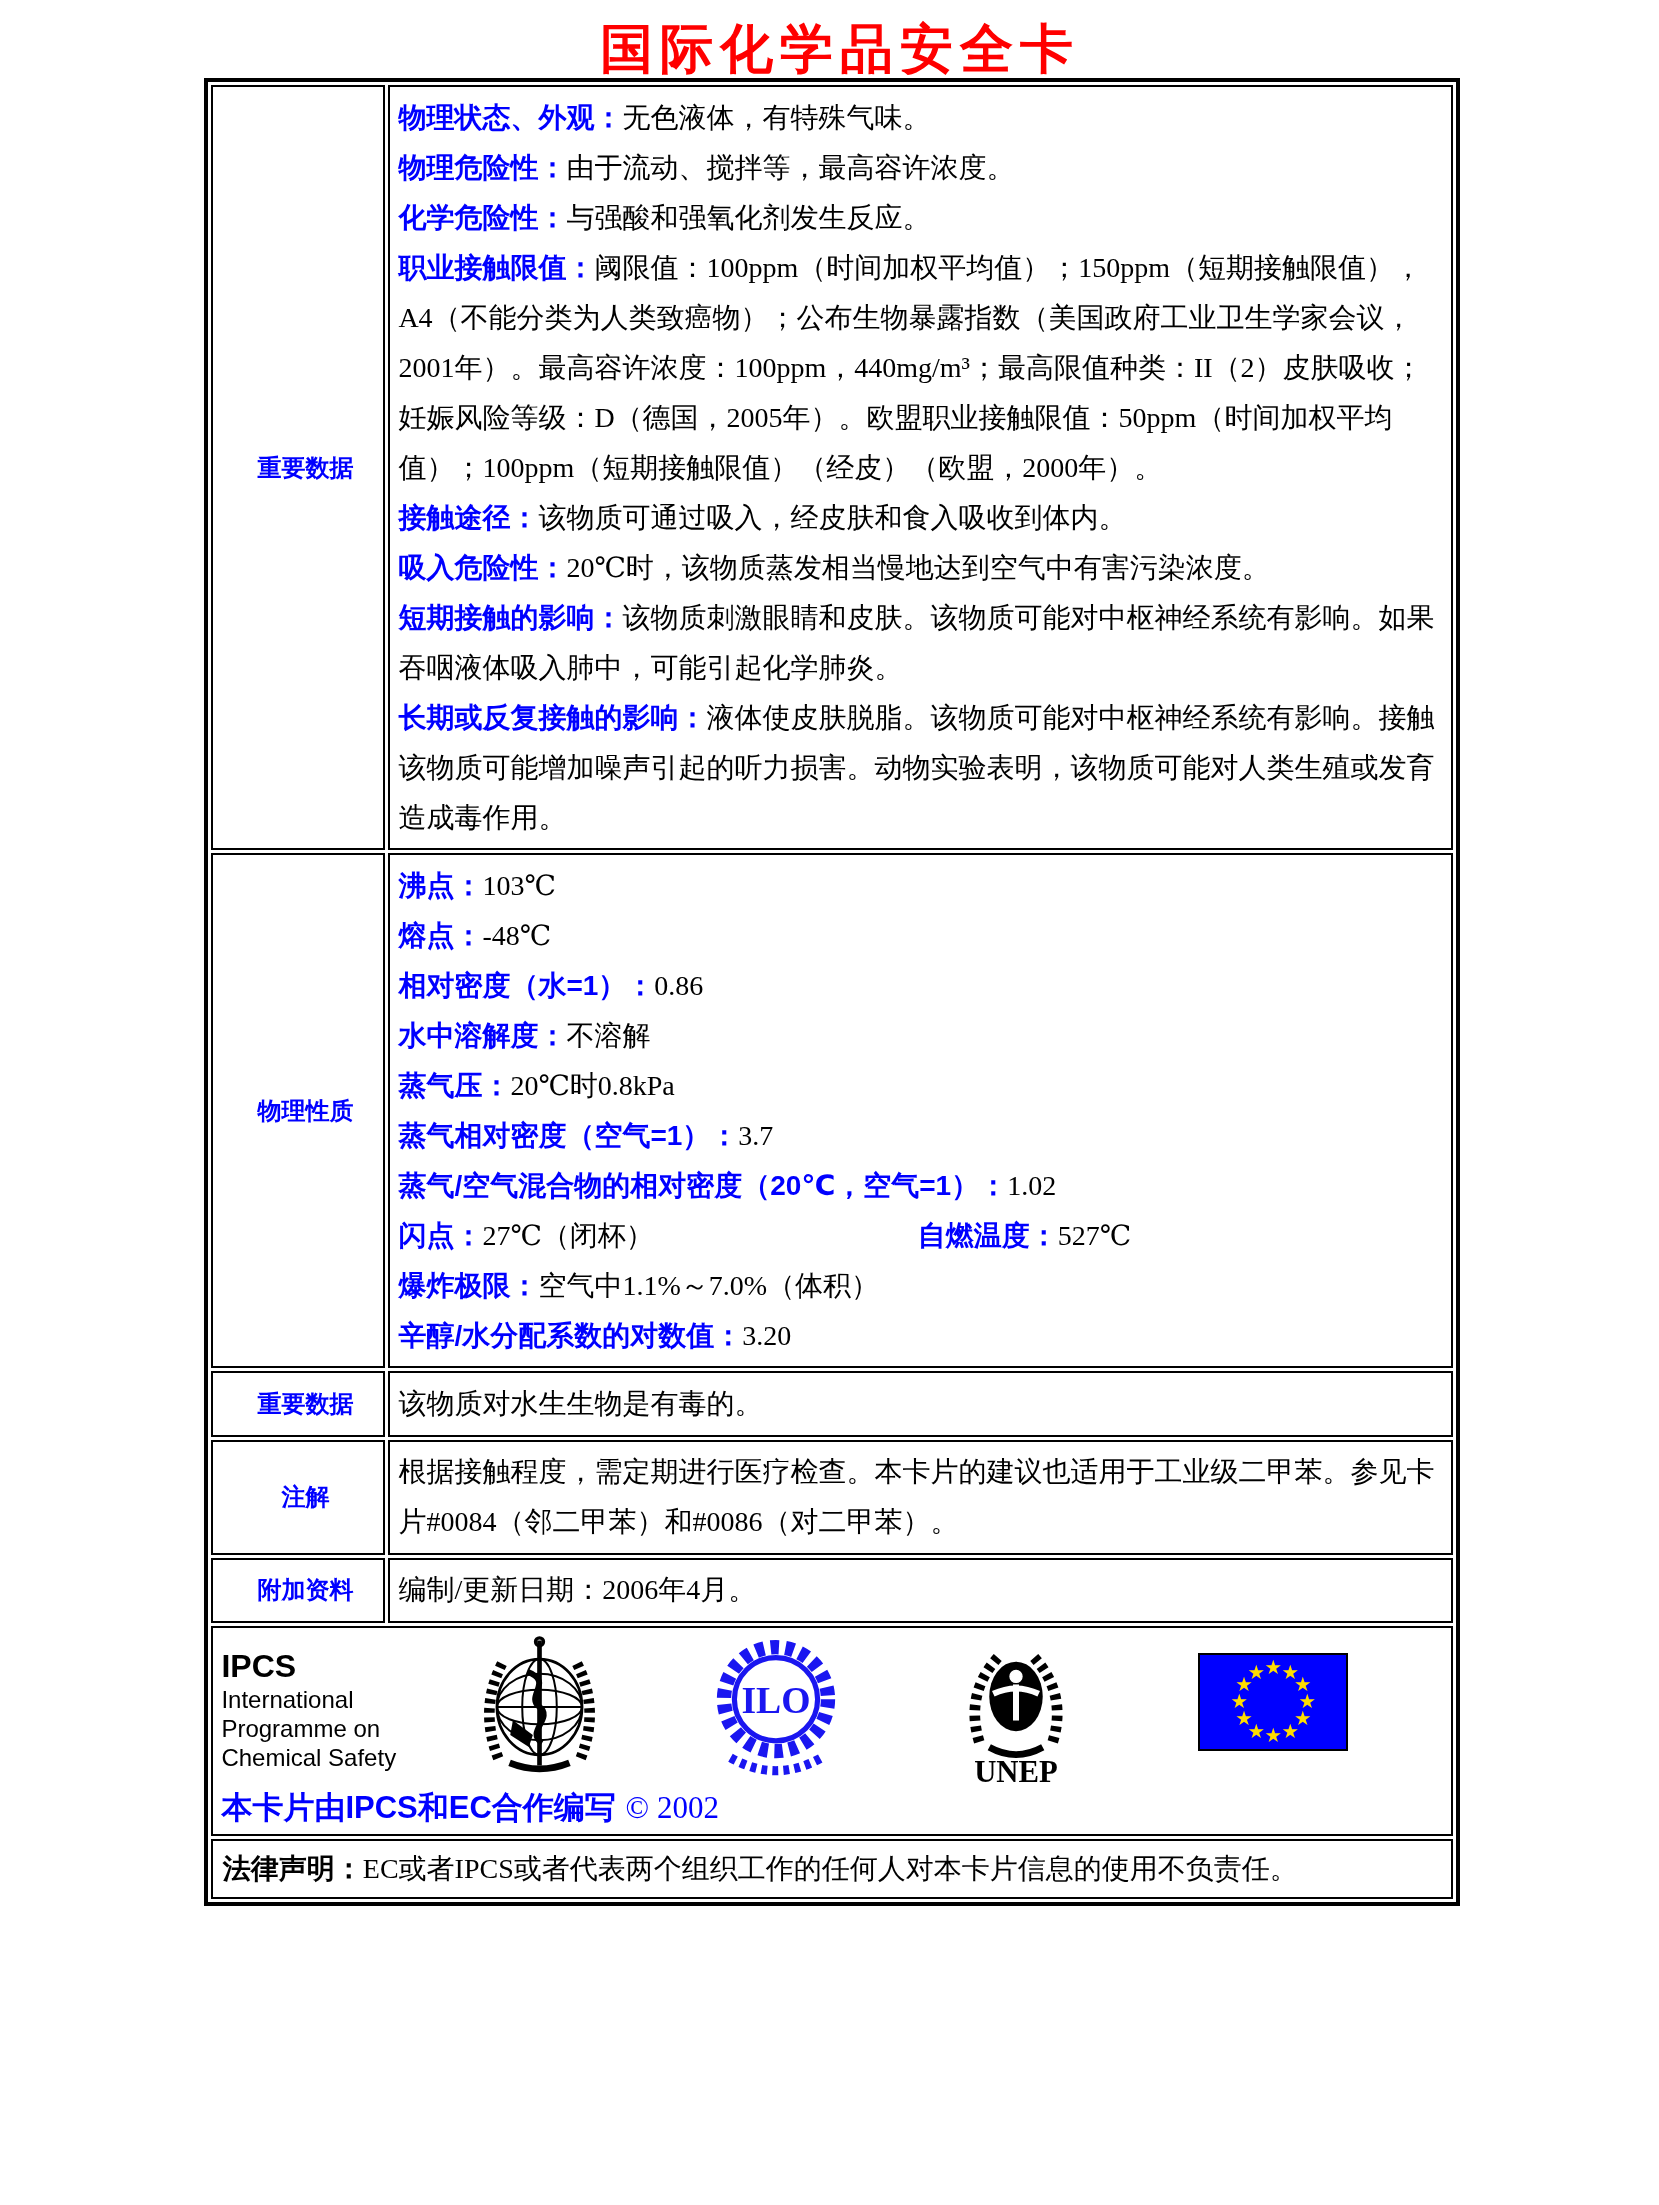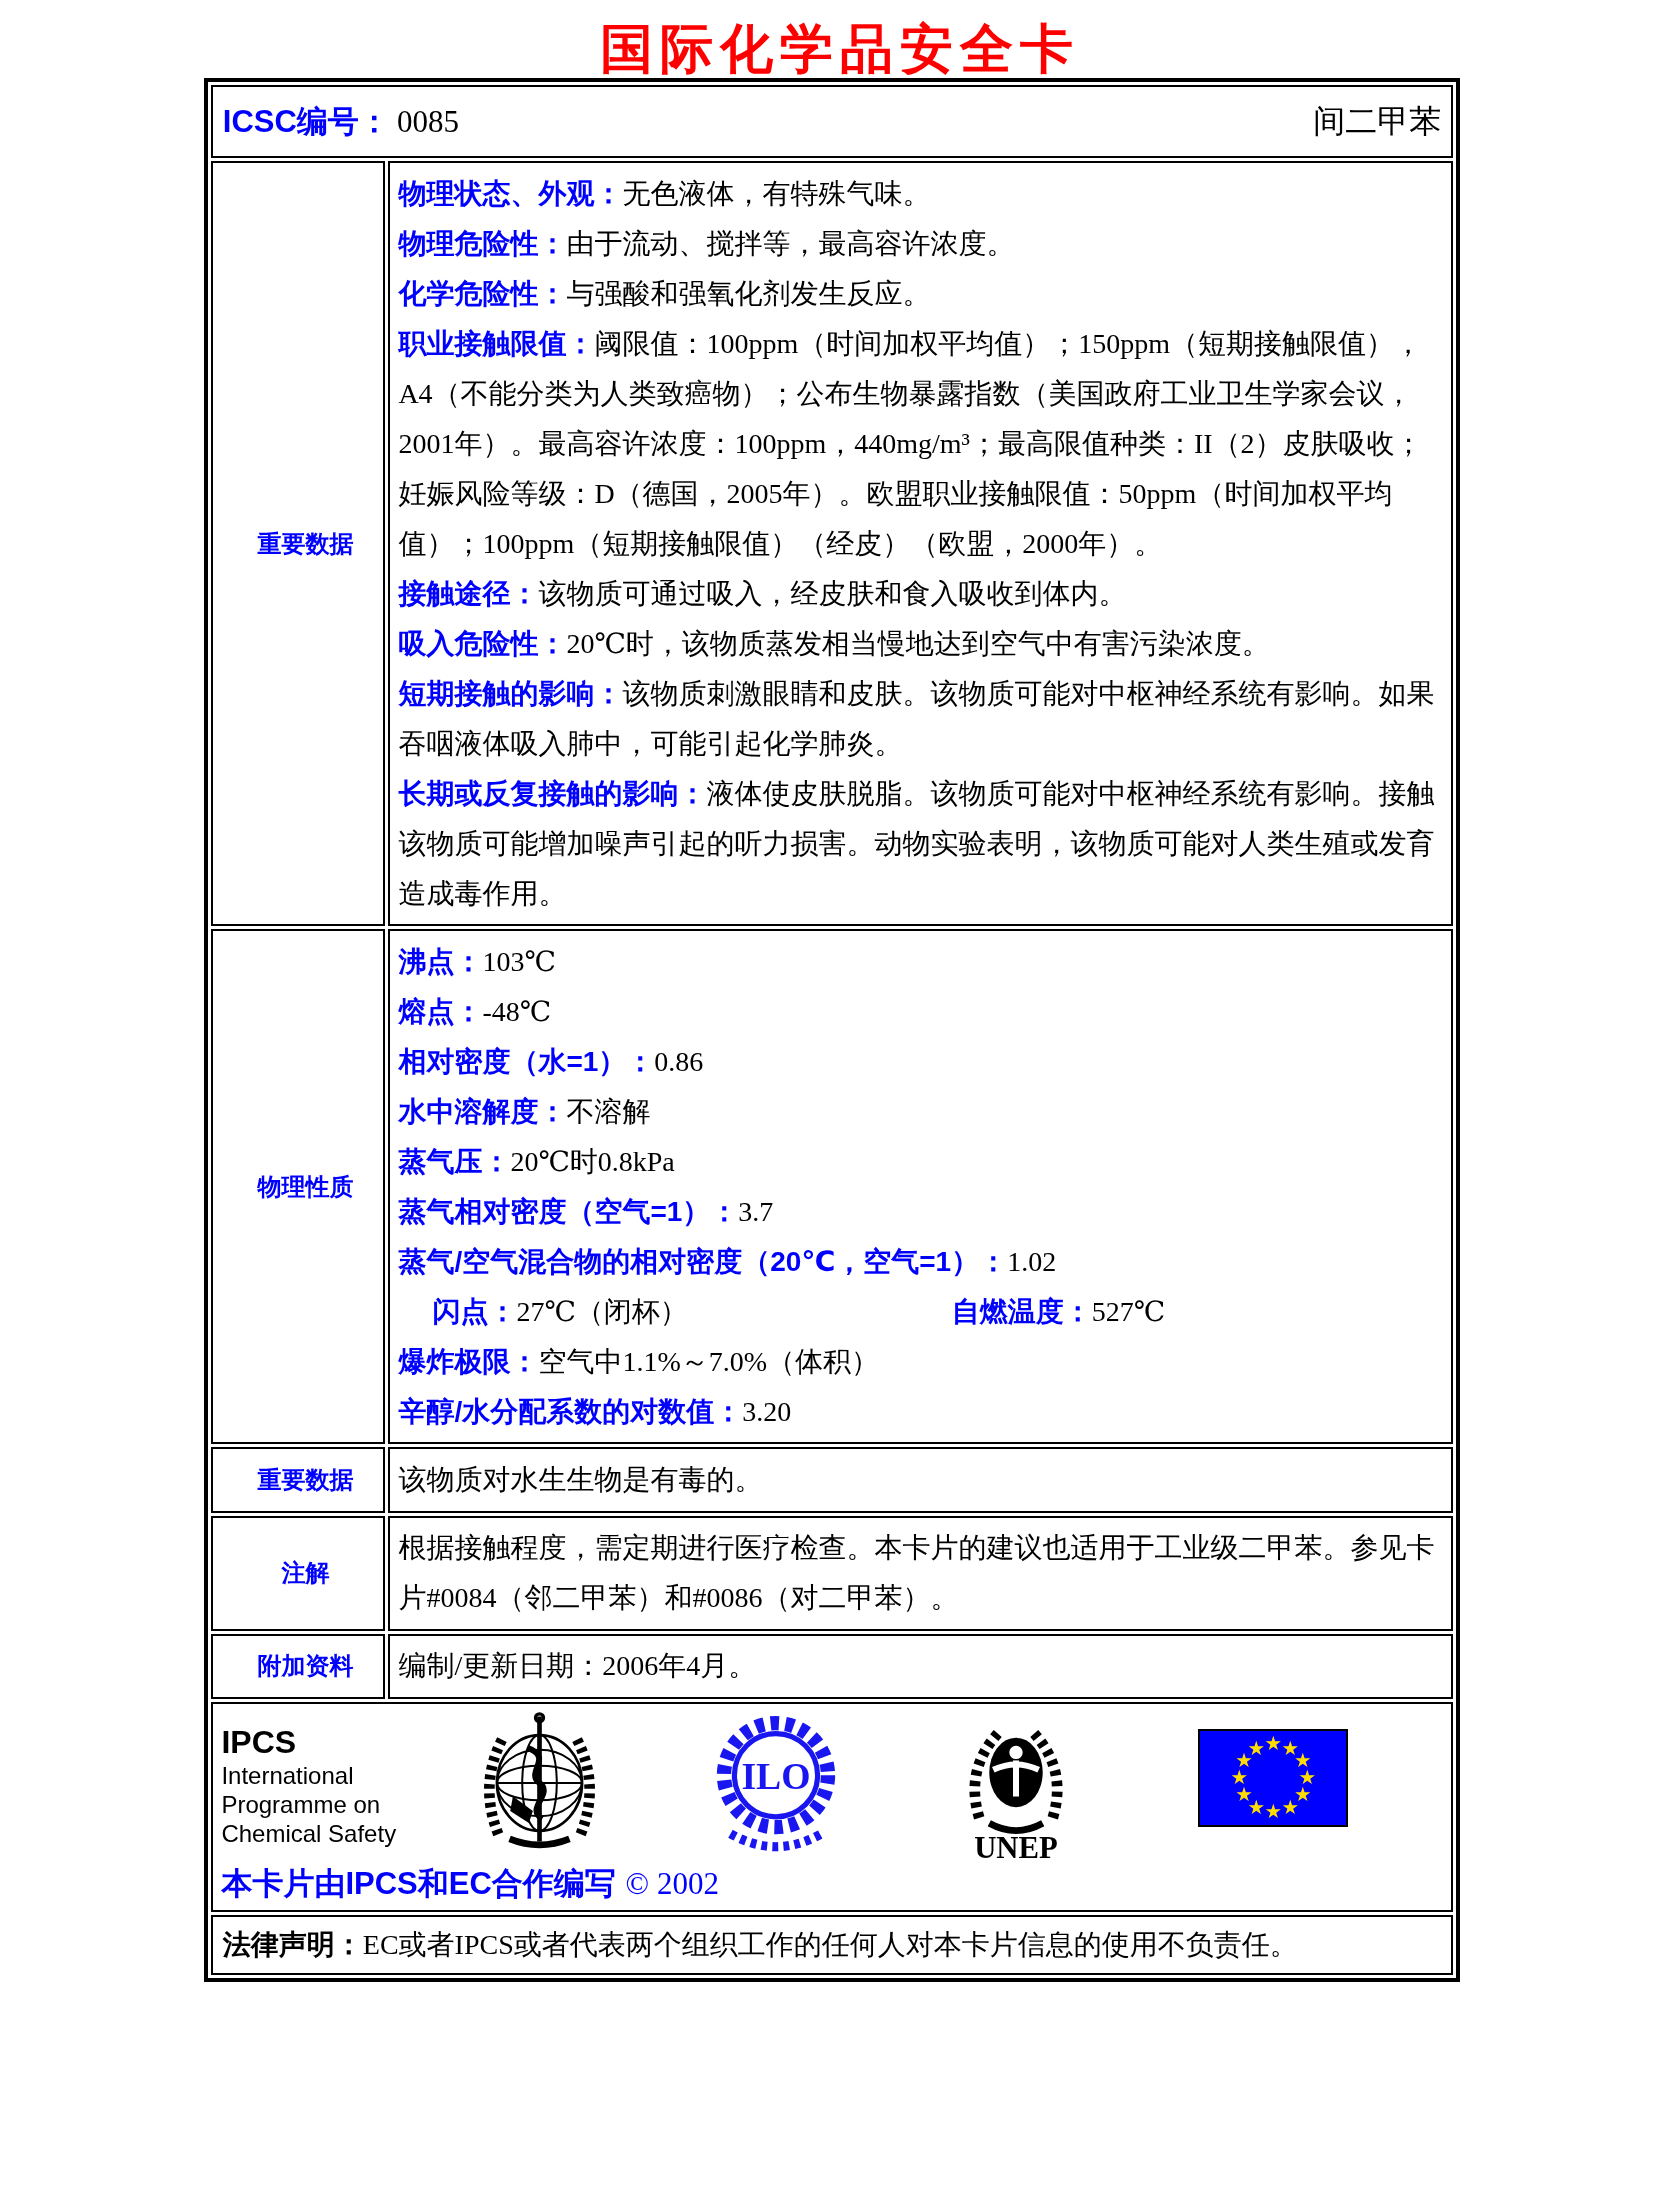--- a/index.html
+++ b/index.html
@@ -23,21 +23,21 @@
 
   .label-cell { width:174px; text-align:center; vertical-align:middle;
        color:#0000ff; font-weight:bold; font-size:24px;padding-left:16px; }
   .content-cell { vertical-align:top; padding:5.6px 14px 5.6px 8.4px;
        font-family:"Liberation Serif","DejaVu Serif",serif;
        font-size:28px; line-height:50px; }
   .content-cell p.line { margin:0; }
   .lbl { color:#0000ff; font-weight:bold;
          font-family:"Liberation Sans","DejaVu Sans",sans-serif; }
   .pair { display:flex; }
-  .pair .seg:first-child { flex:0 0 50%;margin-left:34px; }
+  .pair .seg:first-child { flex:0 0 50%; }
 
   .mh-important  { min-height:784px; }
   .mh-physical   { min-height:482px; }
   .mh-env        { min-height:42px; }
   .mh-notes      { min-height:101px; }
   .mh-additional { min-height:42px; }
 
   .logos-cell { padding:7px 14px 4.2px 8.4px; }
   .logos-flex { display:flex; align-items:flex-start; }
   .ipcs-block { width:189px; padding-top:12.6px; }
@@ -65,30 +65,20 @@
 
 <h1 class="page-title">国际化学品安全卡</h1>
 
 <table class="card">
   <colgroup>
       <col style="width:174px">
       <col>
     </colgroup>
 
   <tbody>
-      <tr>
-    <td colspan="2" class="header-cell">
-      <div class="header-flex">
-        <span>
-          <span class="icsc-label">ICSC编号：</span><span class="icsc-number">0085</span>
-        </span>
-        <span class="chem-name">间二甲苯</span>
-      </div>
-    </td>
-  </tr>
 
   <tr>
     <td class="label-cell">重要数据</td>
     <td class="content-cell mh-important">
           <p class="line"><span class="seg"><span class="lbl">物理状态、外观：</span><span>无色液体，有特殊气味。</span></span></p>
           <p class="line"><span class="seg"><span class="lbl">物理危险性：</span><span>由于流动、搅拌等，最高容许浓度。</span></span></p>
           <p class="line"><span class="seg"><span class="lbl">化学危险性：</span><span>与强酸和强氧化剂发生反应。</span></span></p>
           <p class="line"><span class="seg"><span class="lbl">职业接触限值：</span><span>阈限值：100ppm（时间加权平均值）；150ppm（短期接触限值），A4（不能分类为人类致癌物）；公布生物暴露指数（美国政府工业卫生学家会议，2001年）。最高容许浓度：100ppm，440mg/m³；最高限值种类：II（2）皮肤吸收；妊娠风险等级：D（德国，2005年）。欧盟职业接触限值：50ppm（时间加权平均值）；100ppm（短期接触限值）（经皮）（欧盟，2000年）。</span></span></p>
           <p class="line"><span class="seg"><span class="lbl">接触途径：</span><span>该物质可通过吸入，经皮肤和食入吸收到体内。</span></span></p>
           <p class="line"><span class="seg"><span class="lbl">吸入危险性：</span><span>20℃时，该物质蒸发相当慢地达到空气中有害污染浓度。</span></span></p>

